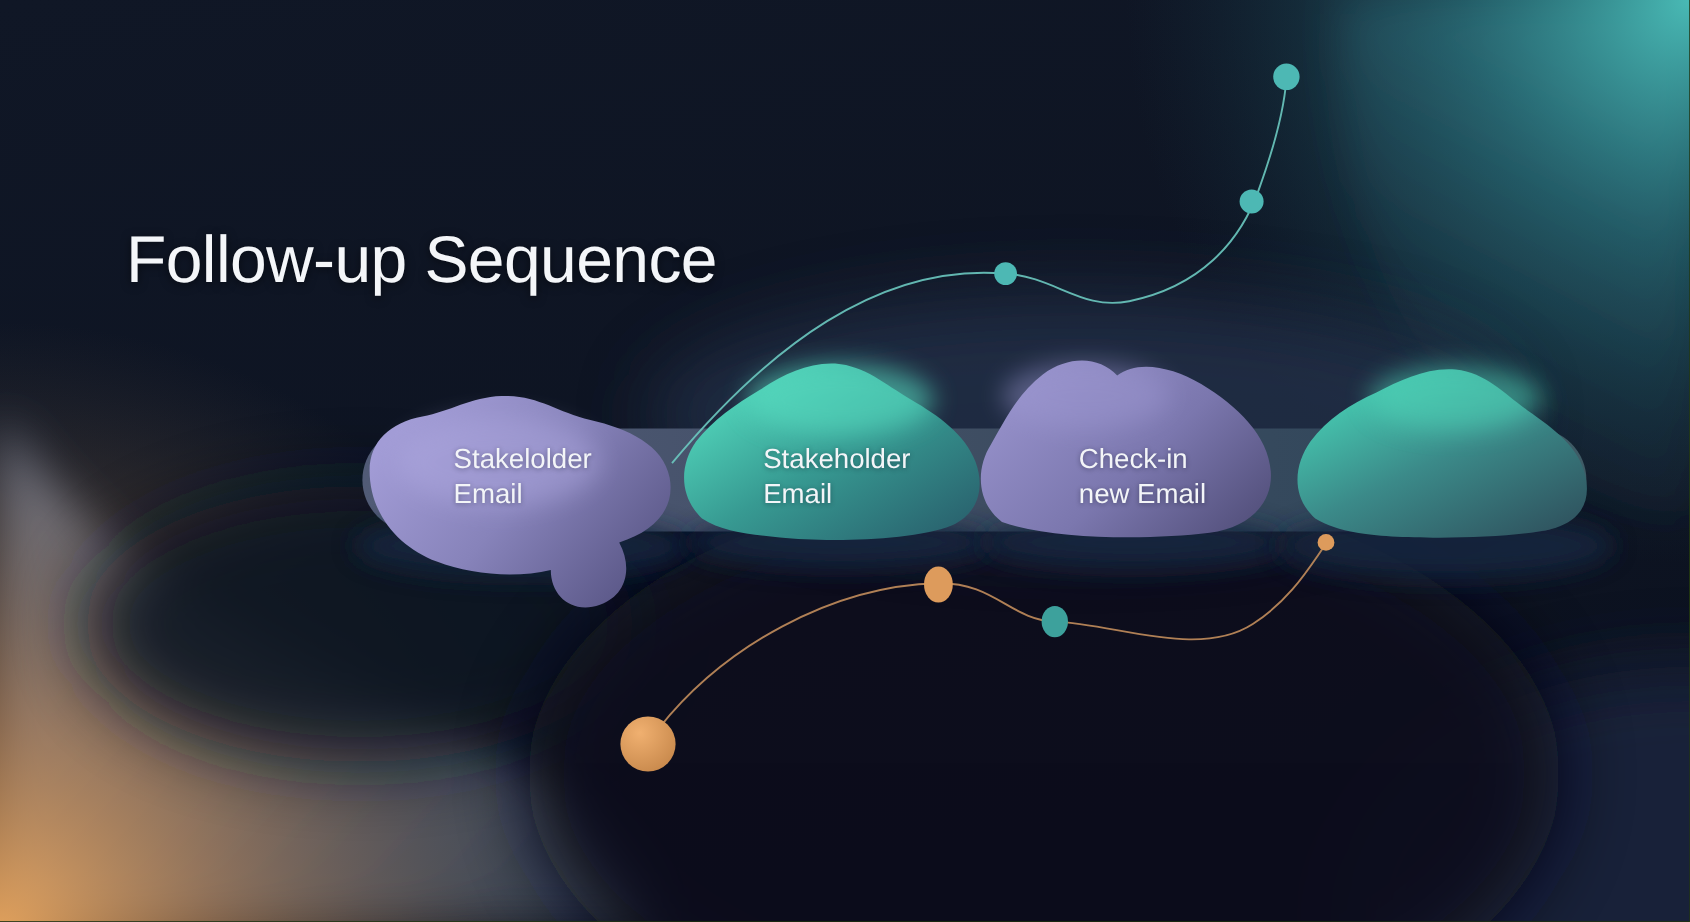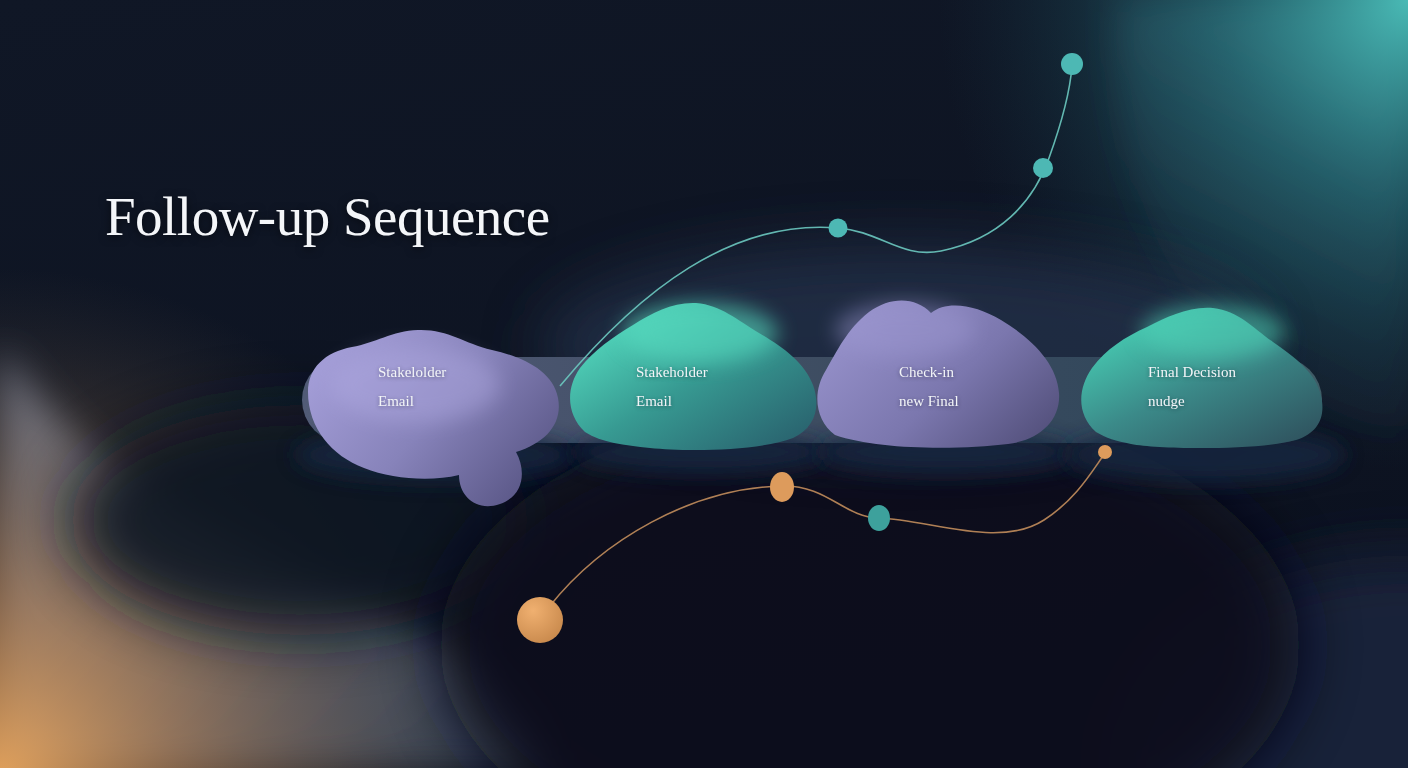--- a/index.html
+++ b/index.html
@@ -1,36 +1,36 @@
 <!DOCTYPE html>
 <html><head>
 <meta charset="utf-8">
 <style>
   html,body{margin:0;padding:0;background:#06090f;}
   .canvas{
     position:relative;width:1408px;height:768px;overflow:hidden;
-    font-family:Liberation Serif, serif;
+    font-family:Liberation Sans, sans-serif;
     background:#4d7c0f;
   }
   .canvas svg{position:absolute;inset:0;display:block;}
   .title{
     position:absolute;left:105px;top:148px;
     font-size:55px;line-height:1.15;font-weight:500;letter-spacing:-0.5px;
     color:#f4f6f9;text-shadow:0 2px 8px rgba(0,0,0,0.55);
     white-space:nowrap;
   }
   .timeframe{
     position:absolute;left:107px;top:384px;
     font-size:32px;line-height:1.2;font-weight:500;
     color:#f2f4f7;text-shadow:0 1px 5px rgba(0,0,0,0.45);
     white-space:nowrap;
   }
   .stage-label{
-    position:absolute;top:358px;
-    font-size:15px;line-height:29px;font-weight:500;
+    position:absolute;top:368px;
+    font-size:23px;line-height:29px;font-weight:500;
     color:#f3f5f8;text-shadow:0 1px 4px rgba(10,15,30,0.4);
     white-space:nowrap;
   }
   .stage-label span{display:block;}
   .s1{left:378px;} .s2{left:636px;} .s3{left:899px;} .s4{left:1148px;}
 </style>
 </head>
 <body>
 
 <div class="canvas">
@@ -153,20 +153,16 @@
   <div class="stage-label s1">
     <span>Stakelolder</span>
     <span>Email</span>
   </div>
   <div class="stage-label s2">
     <span>Stakeholder</span>
     <span>Email</span>
   </div>
   <div class="stage-label s3">
     <span>Check-in</span>
-    <span>new Final</span>
-  </div>
-  <div class="stage-label s4">
-    <span>Final Decision</span>
-    <span>nudge</span>
+    <span>new Email</span>
   </div>
 
 </div>
 
 </body></html>

